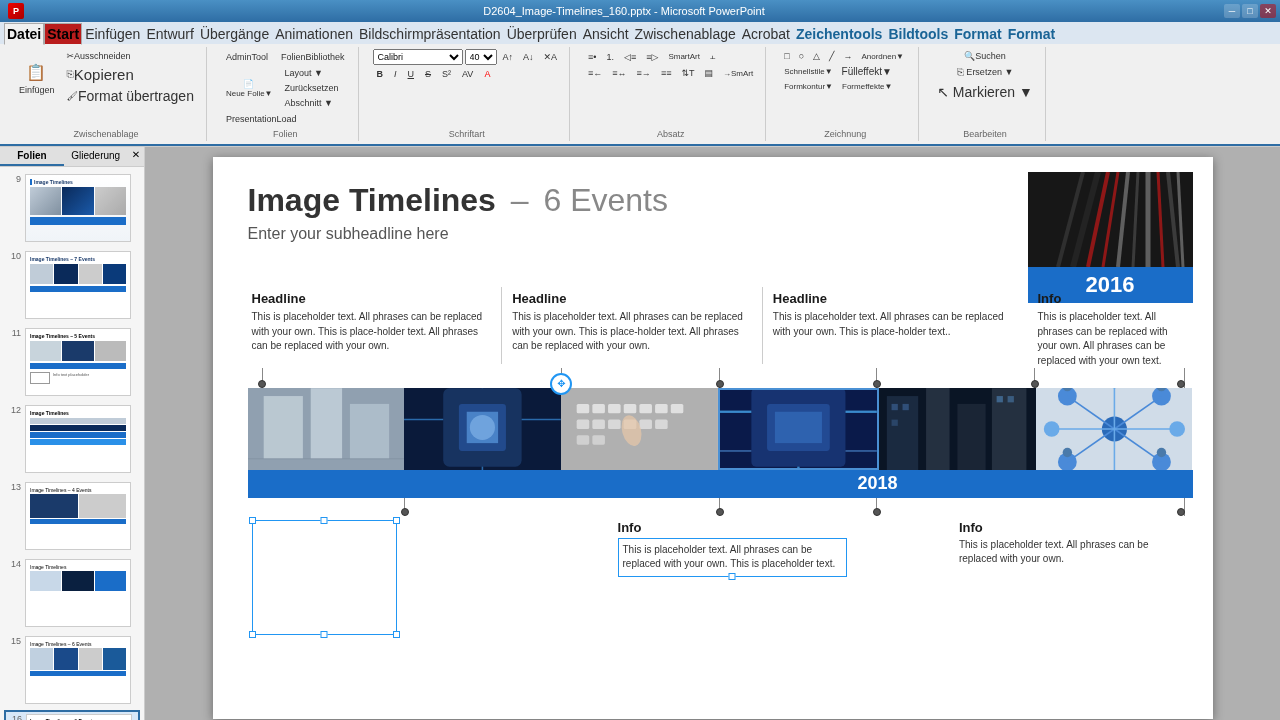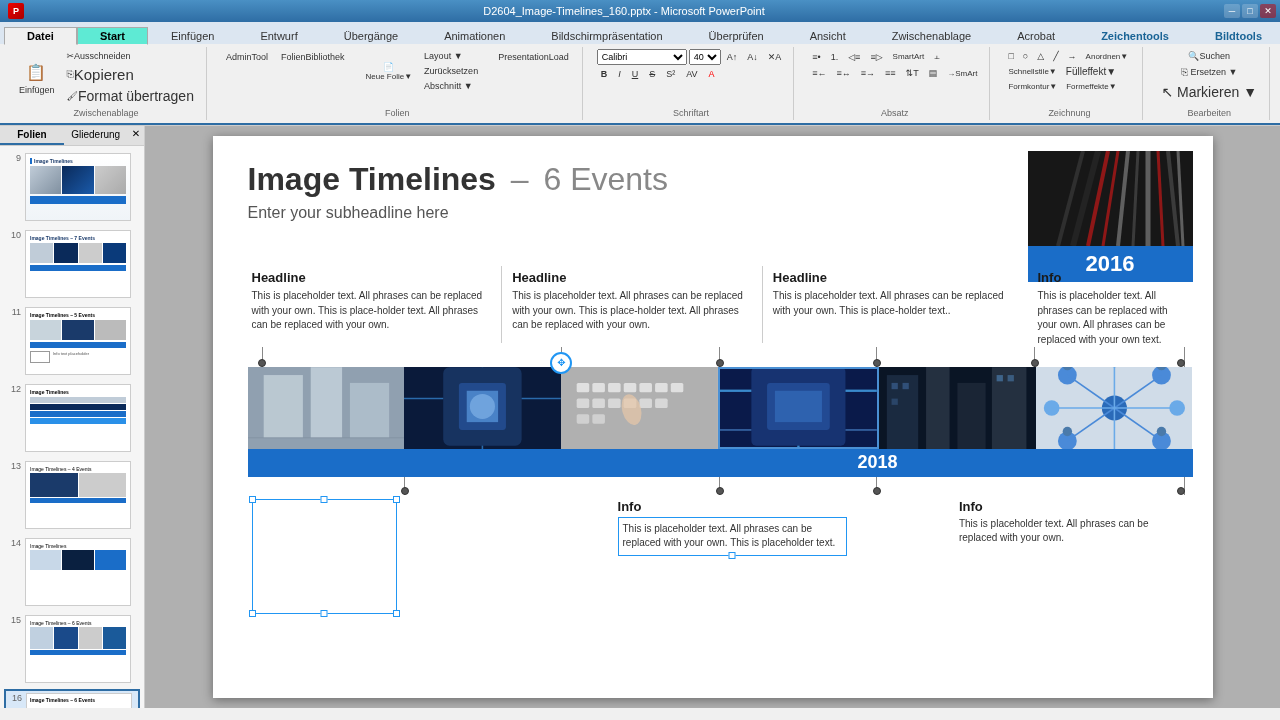--- a/index.html
+++ b/index.html
@@ -6,21 +6,21 @@
     body { width: 1280px; height: 720px; overflow: hidden; font-family: 'Segoe UI', Arial, sans-serif; background: #f0f0f0; font-size: 12px; }
 
     
     .ribbon { background: linear-gradient(to bottom, #f5f5f5, #e8e8e8); border-bottom: 1px solid #ccc; }
     .ribbon-top { background: linear-gradient(to bottom, #4a90c4, #2e6da4); display: flex; align-items: center; height: 22px; padding: 0 4px; }
     .ribbon-top .title-bar { color: white; font-size: 11px; flex: 1; text-align: center; }
     .ribbon-top .win-btns { display: flex; gap: 2px; }
     .win-btn { width: 16px; height: 14px; font-size: 9px; display: flex; align-items: center; justify-content: center; cursor: pointer; color: white; background: rgba(255,255,255,0.2); border-radius: 2px; }
 
     .ribbon-tabs { display: flex; background: #dce6f1; height: 22px; align-items: flex-end; padding-left: 4px; }
-    .rtab { padding: 2px 22px; font-size: 11px; cursor: pointer; border: 1px solid transparent; border-bottom: none; background: transparent; color: #333; }
+    .rtab { padding: 2px 2px; font-size: 14px; cursor: pointer; border: 1px solid transparent; border-bottom: none; background: transparent; color: #333; }
     .rtab.active { background: #f0f0f0; border-color: #aaa; border-bottom: 1px solid #f0f0f0; color: #000; font-weight: bold; position: relative; top: 1px; }
     .rtab.context { color: #1a6496; font-weight: bold; }
 
     .ribbon-content { background: #f0f0f0; border-bottom: 2px solid #2e6da4; padding: 3px 6px; display: flex; gap: 6px; align-items: stretch; min-height: 68px; }
     .ribbon-group { display: flex; flex-direction: column; align-items: center; border-right: 1px solid #ccc; padding: 2px 8px; gap: 2px; min-width: 60px; }
     .ribbon-group-label { font-size: 9px; color: #666; margin-top: auto; }
     .ribbon-group-content { display: flex; gap: 3px; align-items: center; flex-wrap: wrap; justify-content: center; }
     .rbutton { display: flex; flex-direction: column; align-items: center; padding: 2px 4px; cursor: pointer; font-size: 9px; color: #333; border: 1px solid transparent; border-radius: 2px; min-width: 28px; }
     .rbutton-icon { width: 24px; height: 24px; display: flex; align-items: center; justify-content: center; font-size: 16px; }
     .rbutton-small { flex-direction: row; min-width: unset; padding: 1px 3px; }
@@ -60,21 +60,21 @@
     <div class="title-bar">D2604_Image-Timelines_160.pptx - Microsoft PowerPoint</div>
     <div class="win-btns">
       <div class="win-btn">─</div>
       <div class="win-btn">□</div>
       <div class="win-btn" style="background:rgba(200,0,0,0.5);">✕</div>
     </div>
   </div>
 
   <div class="ribbon-tabs">
     <div class="rtab active">Datei</div>
-    <div class="rtab active" style="background:#5eead4;border:1px solid #aaa;border-bottom-color:#f0f0f0;">Start</div>
+    <div class="rtab active" style="background:#b91c1c;border:1px solid #aaa;border-bottom-color:#f0f0f0;">Start</div>
     <div class="rtab">Einfügen</div>
     <div class="rtab">Entwurf</div>
     <div class="rtab">Übergänge</div>
     <div class="rtab">Animationen</div>
     <div class="rtab">Bildschirmpräsentation</div>
     <div class="rtab">Überprüfen</div>
     <div class="rtab">Ansicht</div>
     <div class="rtab">Zwischenablage</div>
     <div class="rtab">Acrobat</div>
     <div class="rtab context">Zeichentools</div>
@@ -103,21 +103,21 @@
           <div class="rbutton rbutton-small">
               <span>🖌</span>
               <span style="font-size:14px;">Format übertragen</span>
             </div>
         </div>
       </div>
       <div class="ribbon-group-label">Zwischenablage</div>
     </div>
 
     <div class="ribbon-group">
-      <div class="ribbon-group-content" style="flex-direction:row;align-items:flex-start;gap:11px;">
+      <div class="ribbon-group-content" style="flex-direction:column;align-items:flex-start;gap:1px;">
         <div style="display:flex;gap:3px;align-items:center;">
           <div class="rbutton" style="min-width:50px;font-size:9px;">AdminTool</div>
           <div class="rbutton" style="min-width:50px;font-size:9px;">FolienBibliothek</div>
         </div>
         <div style="display:flex;gap:3px;align-items:center;">
           <div class="rbutton">
             <div>📄</div>
             <span style="font-size:8px;">Neue Folie▼</span>
           </div>
           <div style="display:flex;flex-direction:column;gap:1px;">

